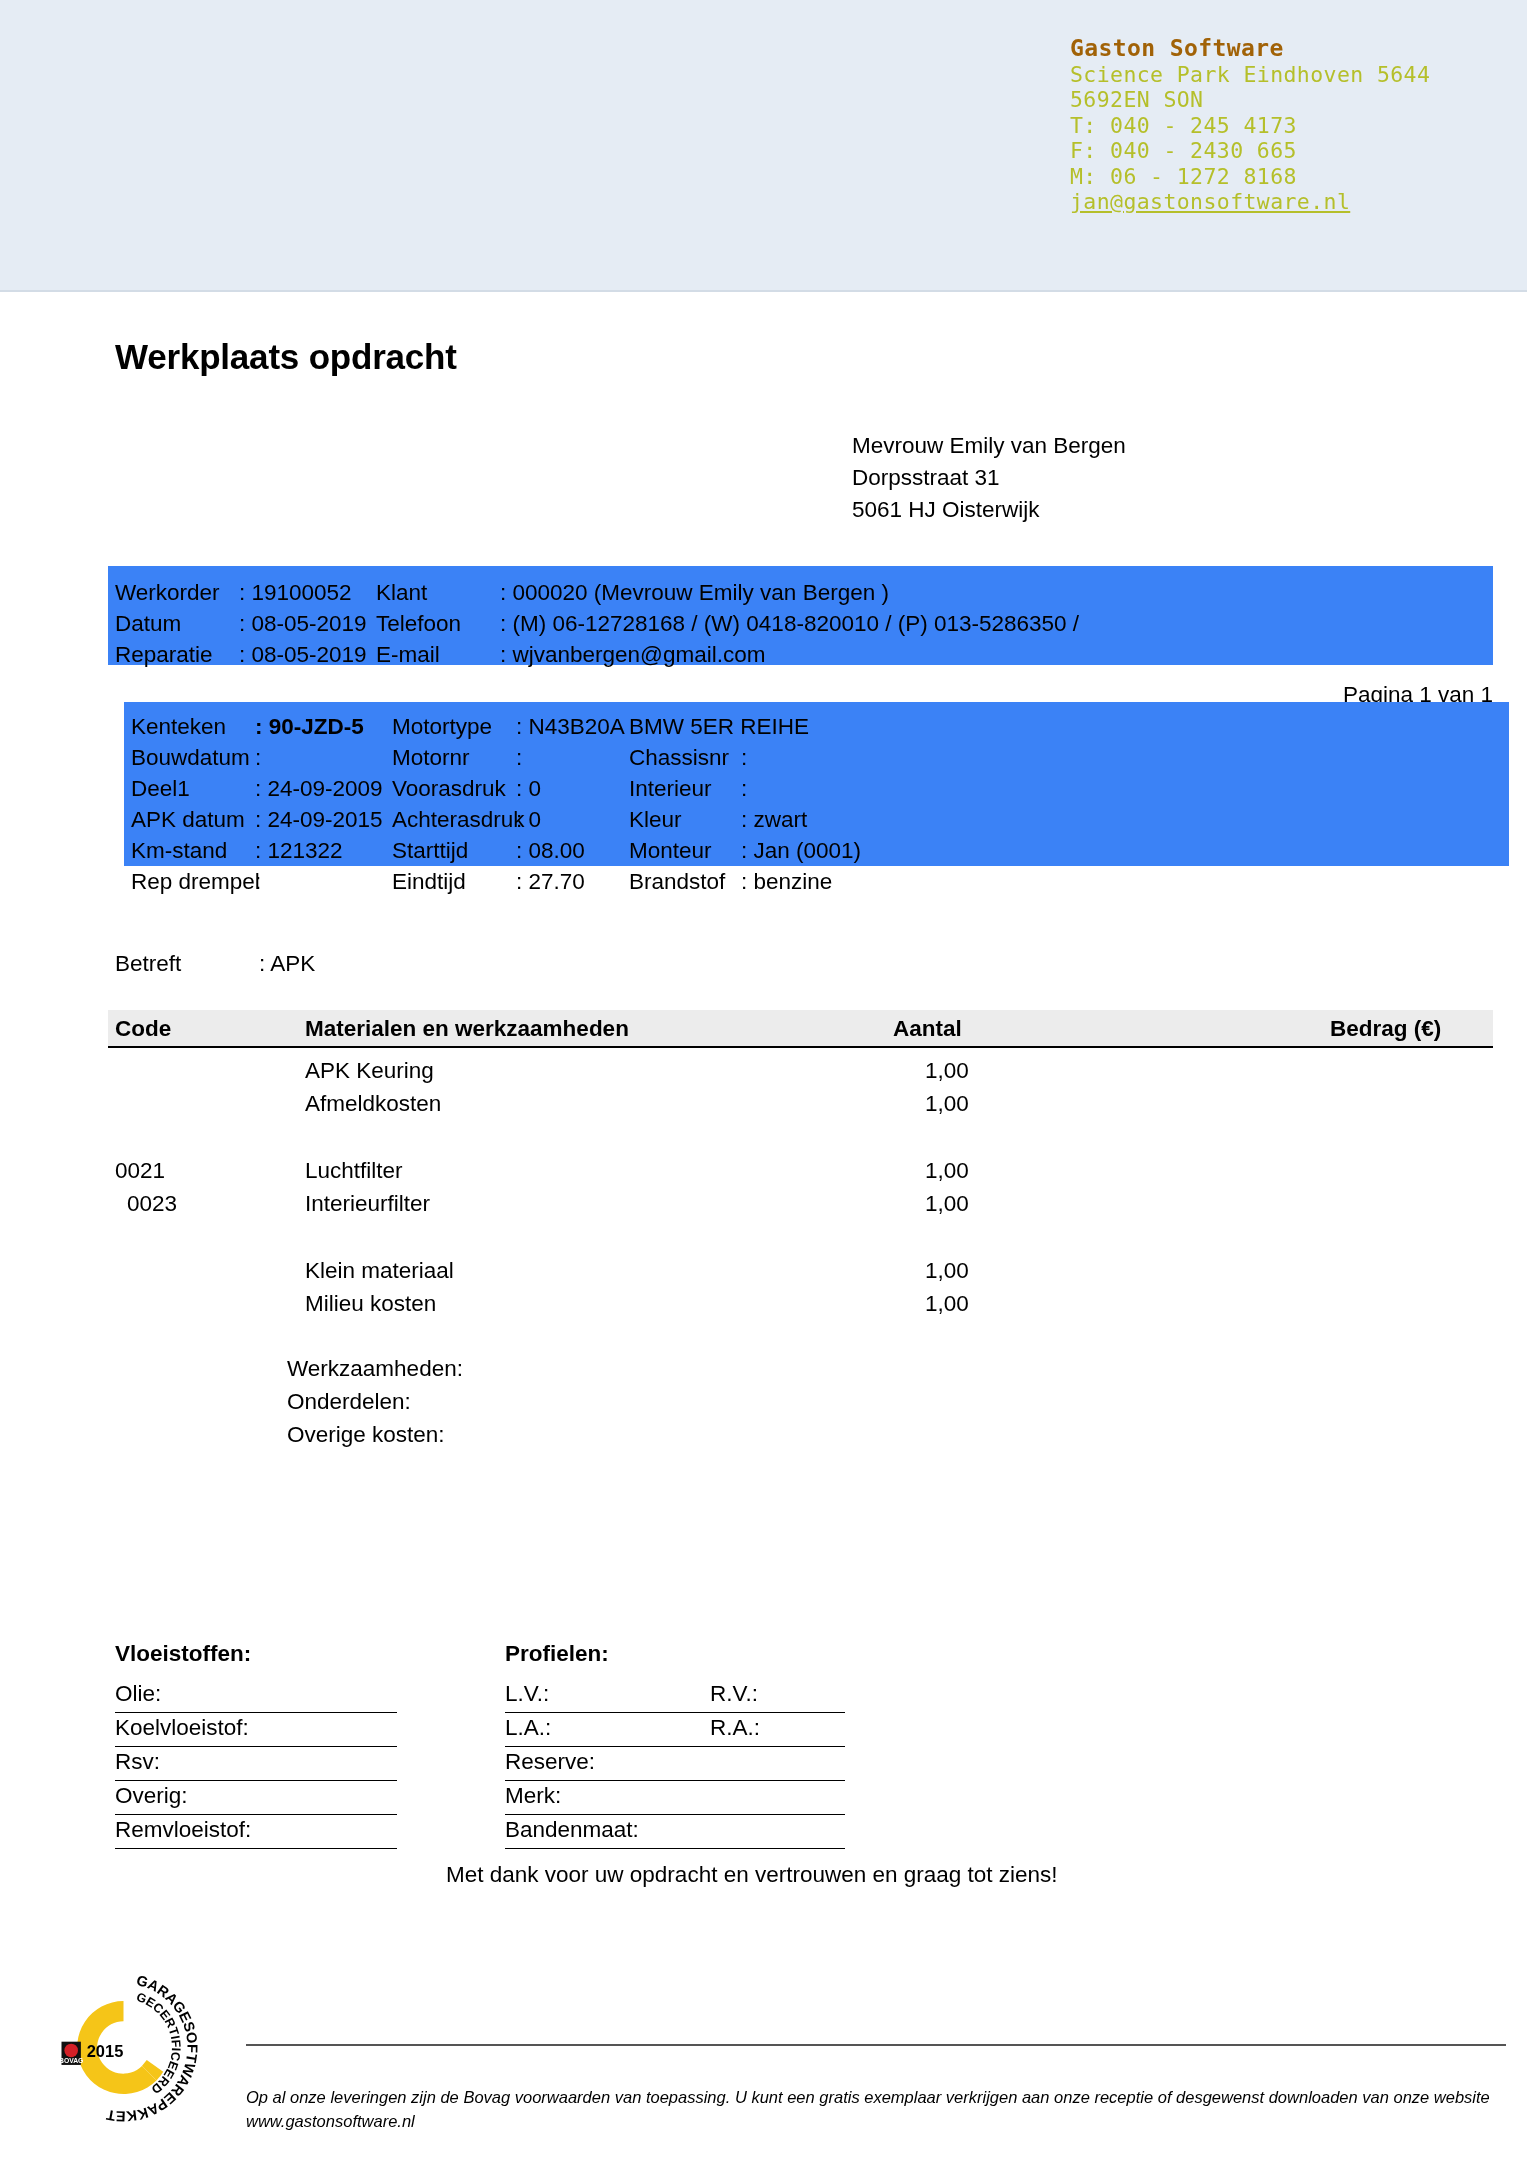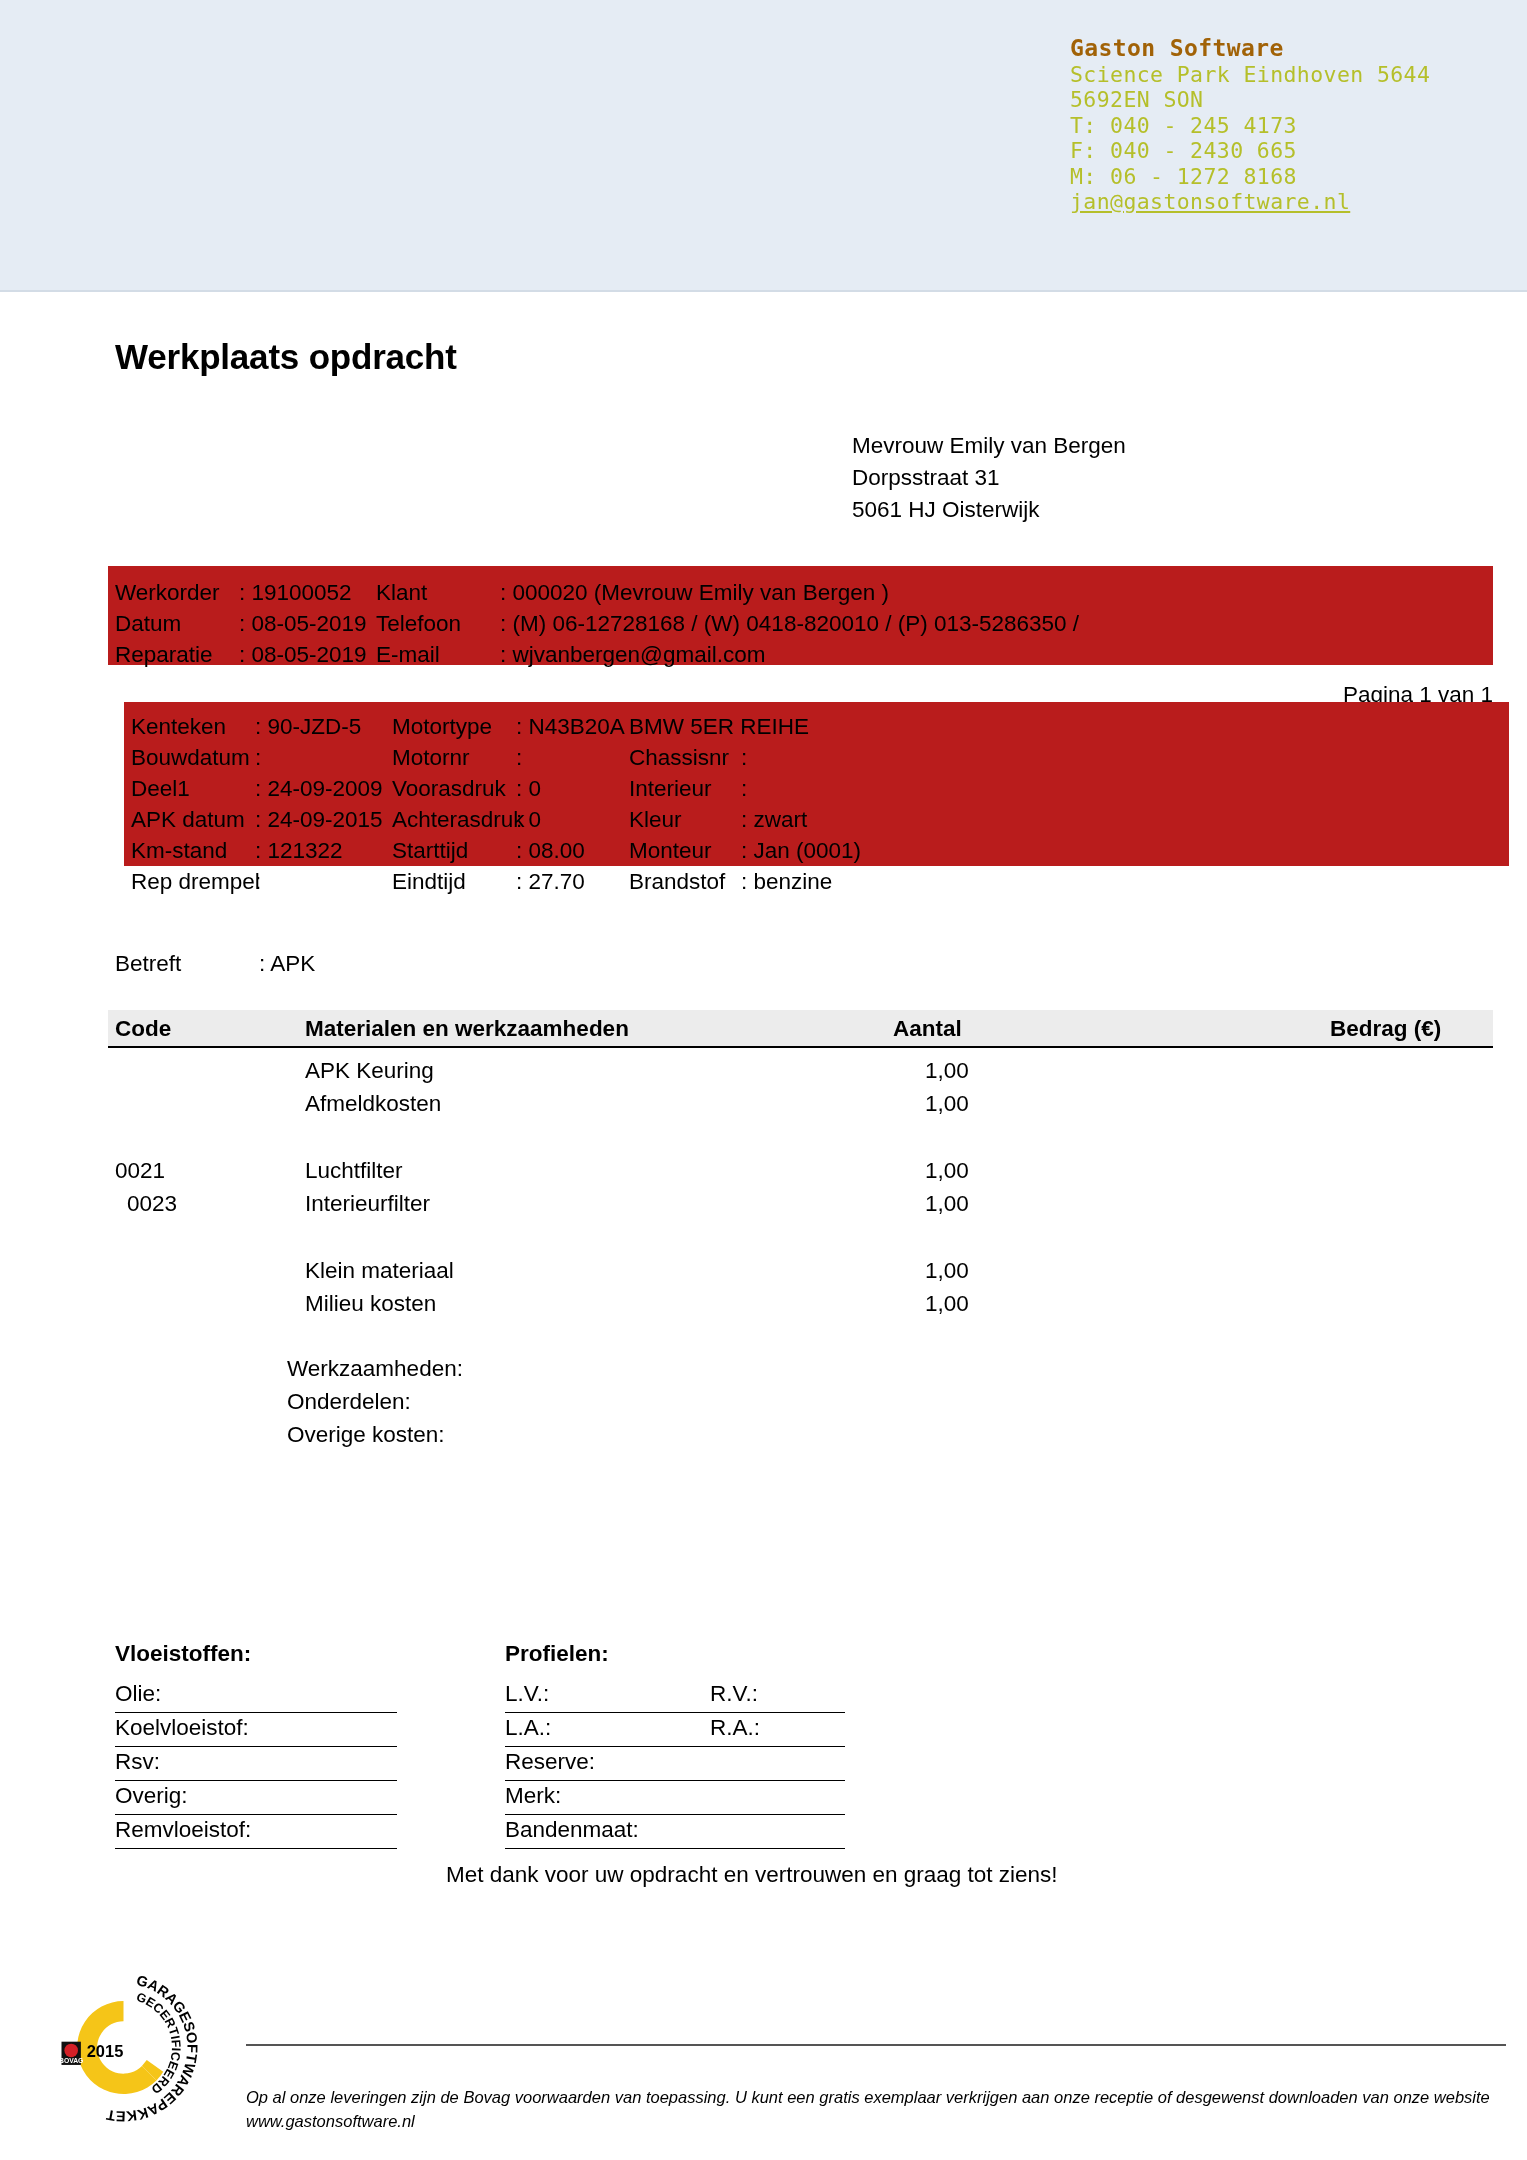--- a/index.html
+++ b/index.html
@@ -110,21 +110,21 @@
   .cust-addr {
     position: absolute;
     left: 852px; top: 430px;
     font-size: 22.5px;
     line-height: 32px;
   }
 
   
   .grey-block {
     position: absolute;
-    background: #b91c1c;
+    background: #3b82f6;
     box-sizing: border-box;
   }
   #order-block {
     left: 108px; top: 566px;
     width: 1385px; height: 99px;
   }
   #vehicle-block {
     left: 124px; top: 702px;
     width: 1385px; height: 164px;
   }
@@ -284,21 +284,21 @@
   <div class="info-row" style="left:131px;top:78px;">: 08-05-2019</div>
   <div class="info-row" style="left:268px;top:78px;">E-mail</div>
   <div class="info-row" style="left:392px;top:78px;">: wjvanbergen@gmail.com</div>
 </div>
 
 <div class="pagina">Pagina 1 van 1</div>
 
 <div class="grey-block" id="vehicle-block">
 
   <div class="info-row" style="left:7px;  top:14px;">Kenteken</div>
-  <div class="info-row" style="left:131px;top:14px;">: 90-JZD-5</div>
+  <div class="info-row" style="left:131px;top:14px;font-weight:bold;">: 90-JZD-5</div>
   <div class="info-row" style="left:268px;top:14px;">Motortype</div>
   <div class="info-row" style="left:392px;top:14px;">: N43B20A</div>
   <div class="info-row" style="left:505px;top:14px;">BMW 5ER REIHE</div>
 
   <div class="info-row" style="left:7px;  top:45px;">Bouwdatum</div>
   <div class="info-row" style="left:131px;top:45px;">:</div>
   <div class="info-row" style="left:268px;top:45px;">Motornr</div>
   <div class="info-row" style="left:392px;top:45px;">:</div>
   <div class="info-row" style="left:505px;top:45px;">Chassisnr</div>
   <div class="info-row" style="left:617px;top:45px;">:</div>

